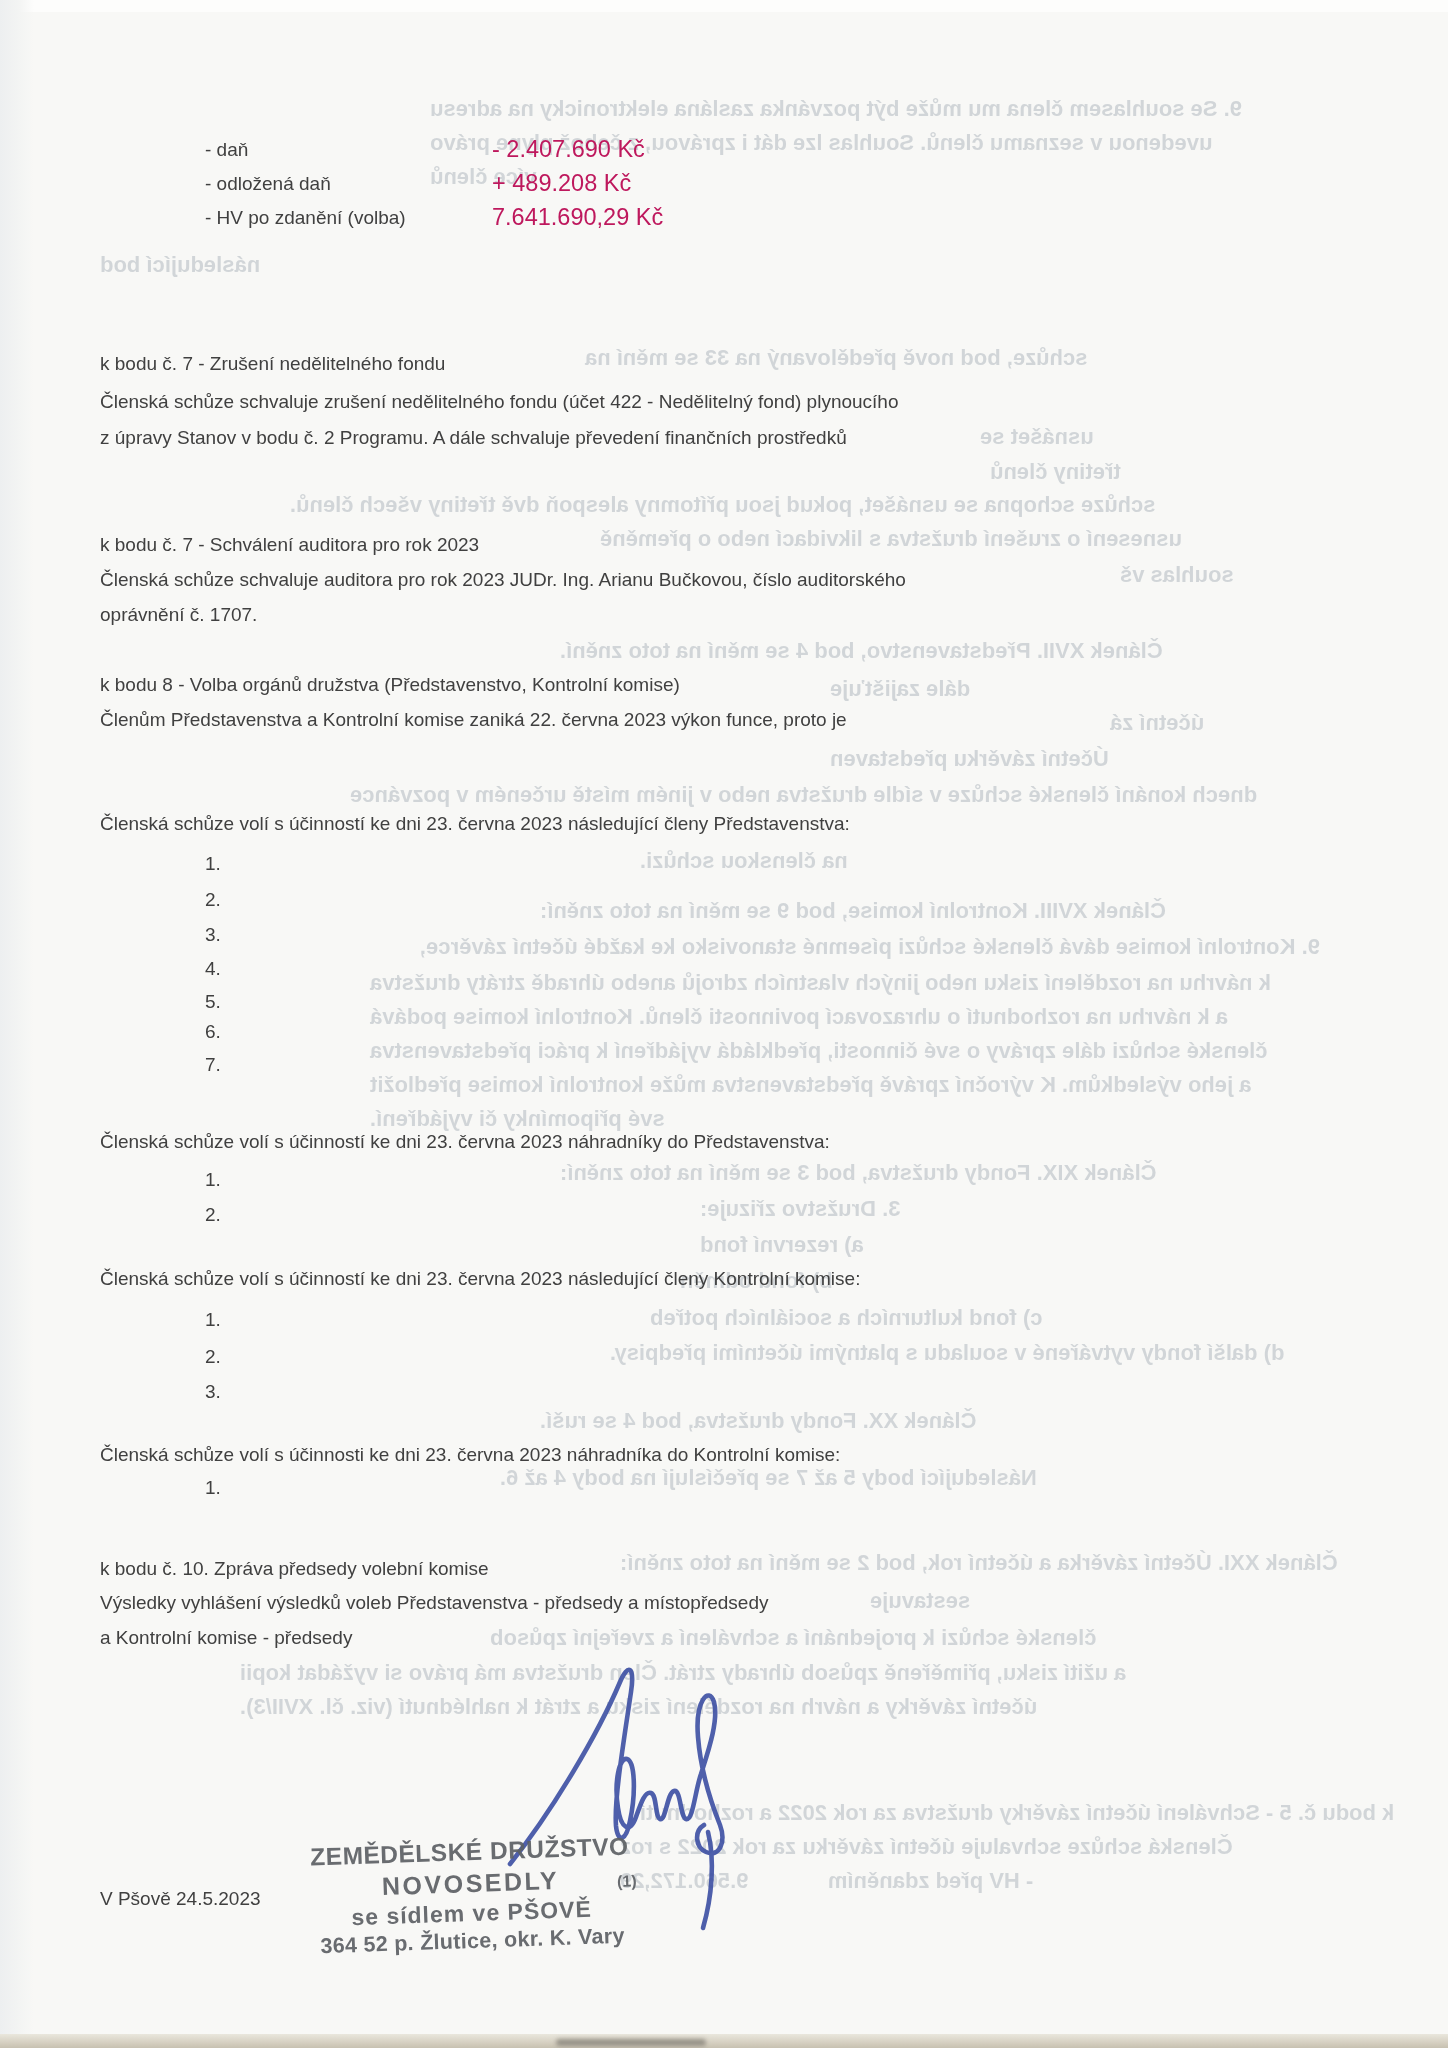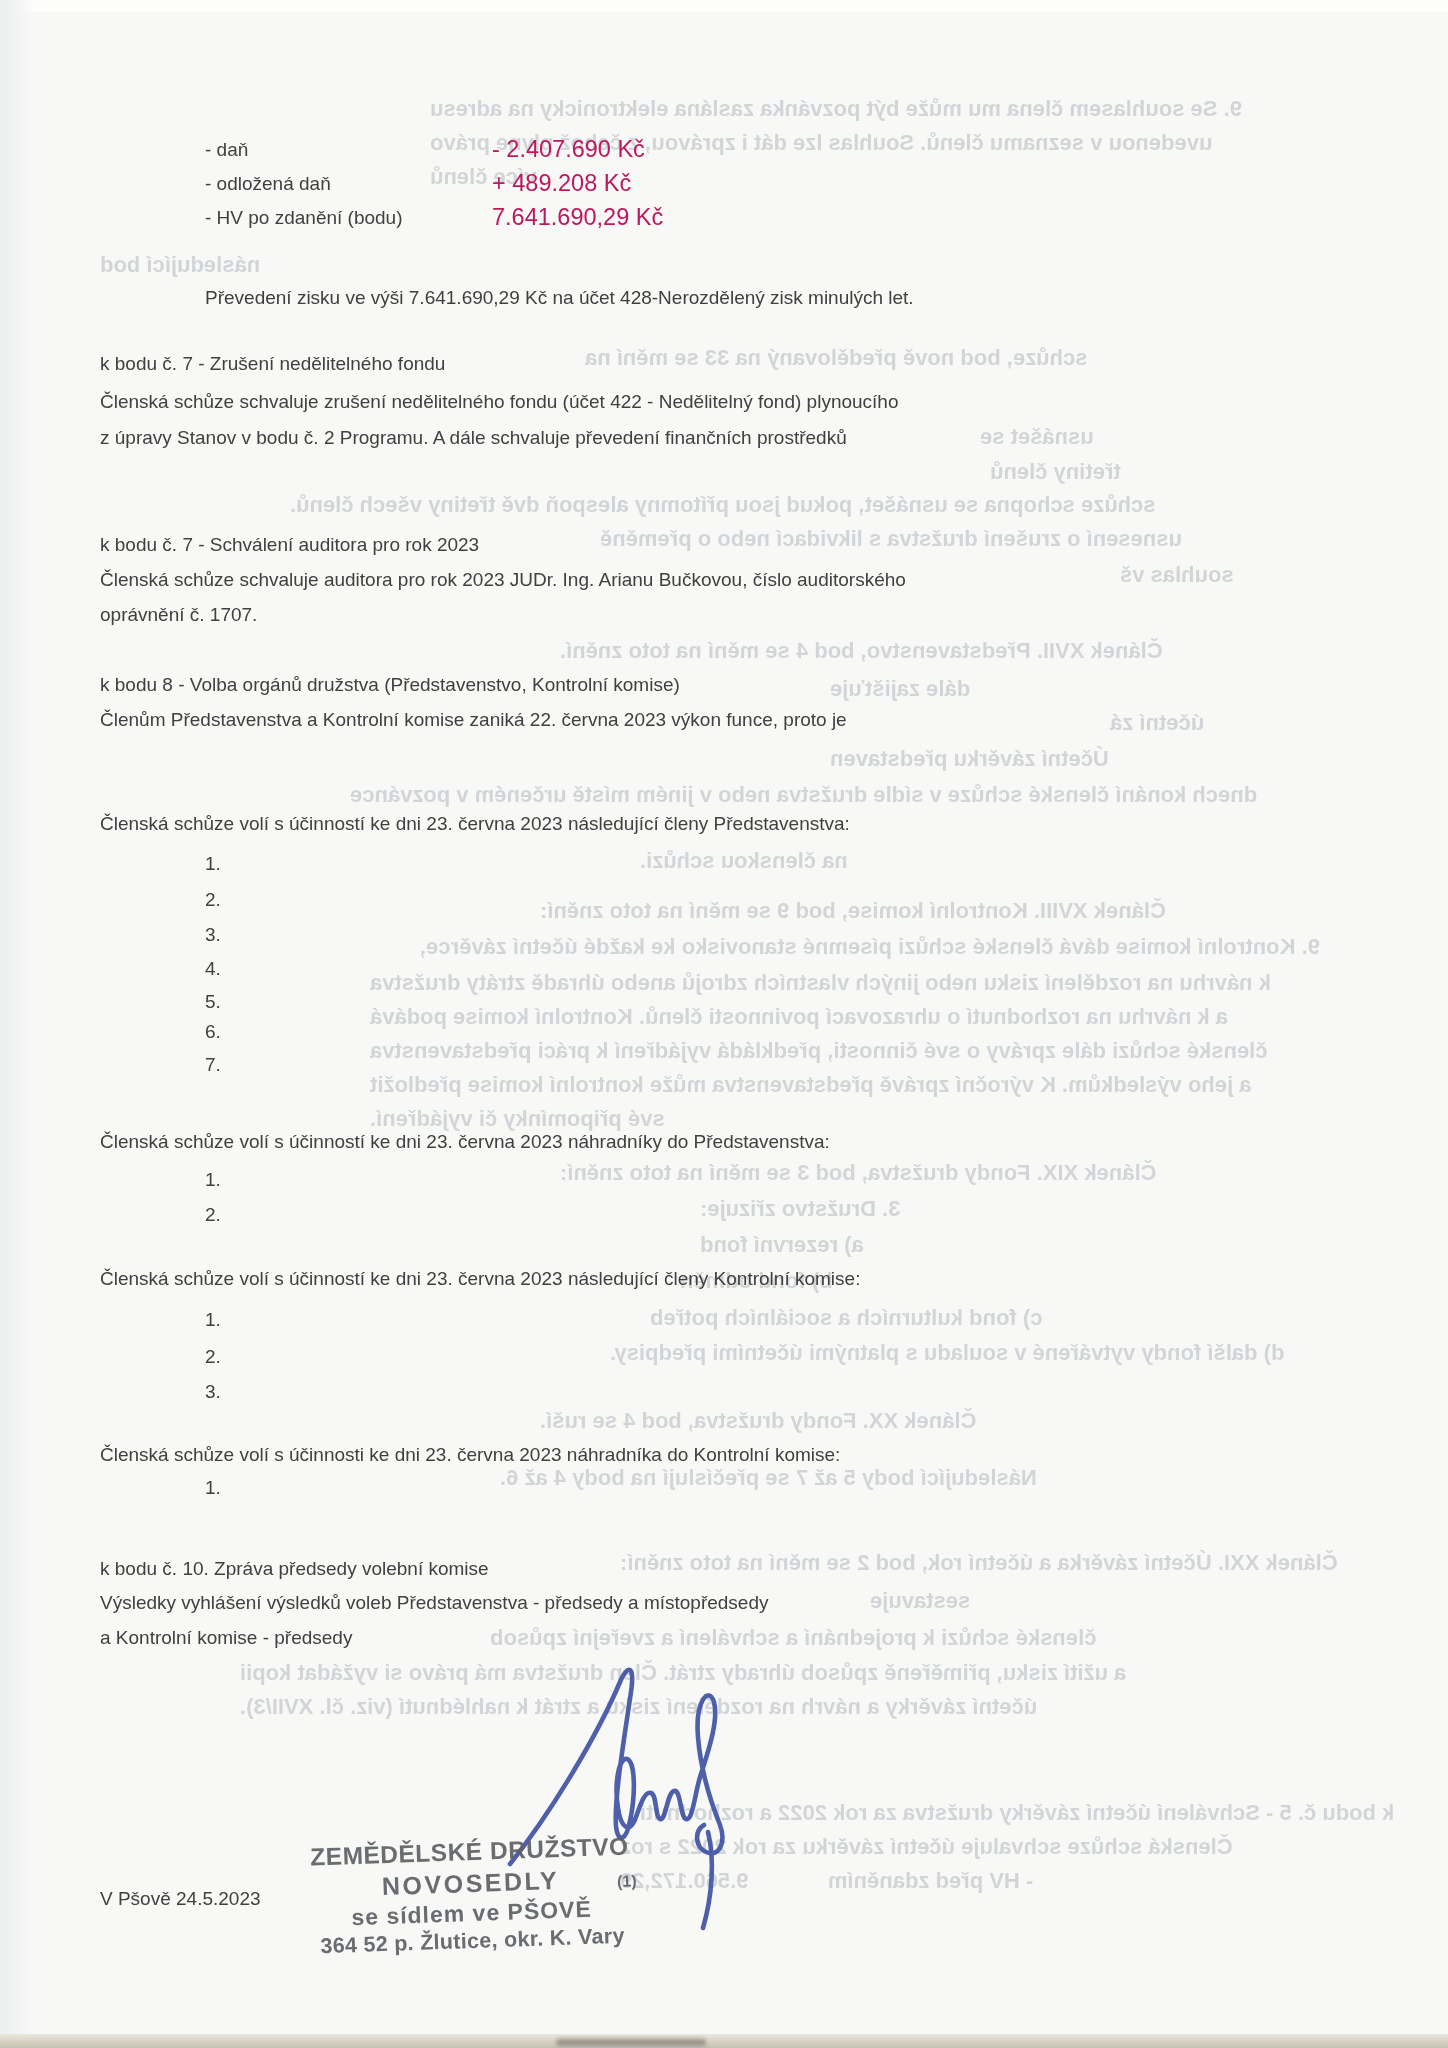--- a/index.html
+++ b/index.html
@@ -78,24 +78,23 @@
   <div class="g" style="top:1660px;left:240px">a užití zisku, přiměřeně způsob úhrady ztrát. Člen družstva má právo si vyžádat kopii</div>
   <div class="g" style="top:1694px;left:240px">účetní závěrky a návrh na rozdělení zisku a ztrát k nahlédnutí (viz. čl. XVII/3).</div>
   <div class="g" style="top:1800px;left:640px">k bodu č. 5 - Schválení účetní závěrky družstva za rok 2022 a rozhodnutí</div>
   <div class="g" style="top:1834px;left:620px">Členská schůze schvaluje účetní závěrku za rok 2022 s roz</div>
   <div class="g" style="top:1868px;left:620px">- HV před zdaněním             9.560.172,29</div>
 
   <div class="t" style="top:136px;left:205px">- daň</div>
   <div class="val" style="top:136px;left:492px">- 2.407.690 Kč</div>
   <div class="t" style="top:170px;left:205px">- odložená daň</div>
   <div class="val" style="top:170px;left:492px">+ 489.208 Kč</div>
-  <div class="t" style="top:204px;left:205px">- HV po zdanění (bodu)</div>
+  <div class="t" style="top:204px;left:205px">- HV po zdanění (volba)</div>
   <div class="val" style="top:204px;left:492px">7.641.690,29 Kč</div>
 
-  <div class="t" style="top:284px;left:205px">Převedení zisku ve výši 7.641.690,29 Kč na účet 428-Nerozdělený zisk minulých let.</div>
 
   <div class="t" style="top:350px;left:100px">k bodu č. 7 - Zrušení nedělitelného fondu</div>
   <div class="t" style="top:388px;left:100px">Členská schůze schvaluje zrušení nedělitelného fondu (účet 422 - Nedělitelný fond) plynoucího</div>
   <div class="t" style="top:424px;left:100px">z úpravy Stanov v bodu č. 2 Programu. A dále schvaluje převedení finančních prostředků</div>
 
   <div class="t" style="top:531px;left:100px">k bodu č. 7 - Schválení auditora pro rok 2023</div>
   <div class="t" style="top:566px;left:100px">Členská schůze schvaluje auditora pro rok 2023 JUDr. Ing. Arianu Bučkovou, číslo auditorského</div>
   <div class="t" style="top:601px;left:100px">oprávnění č. 1707.</div>
 
   <div class="t" style="top:671px;left:100px">k bodu 8 - Volba orgánů družstva (Představenstvo, Kontrolní komise)</div>

